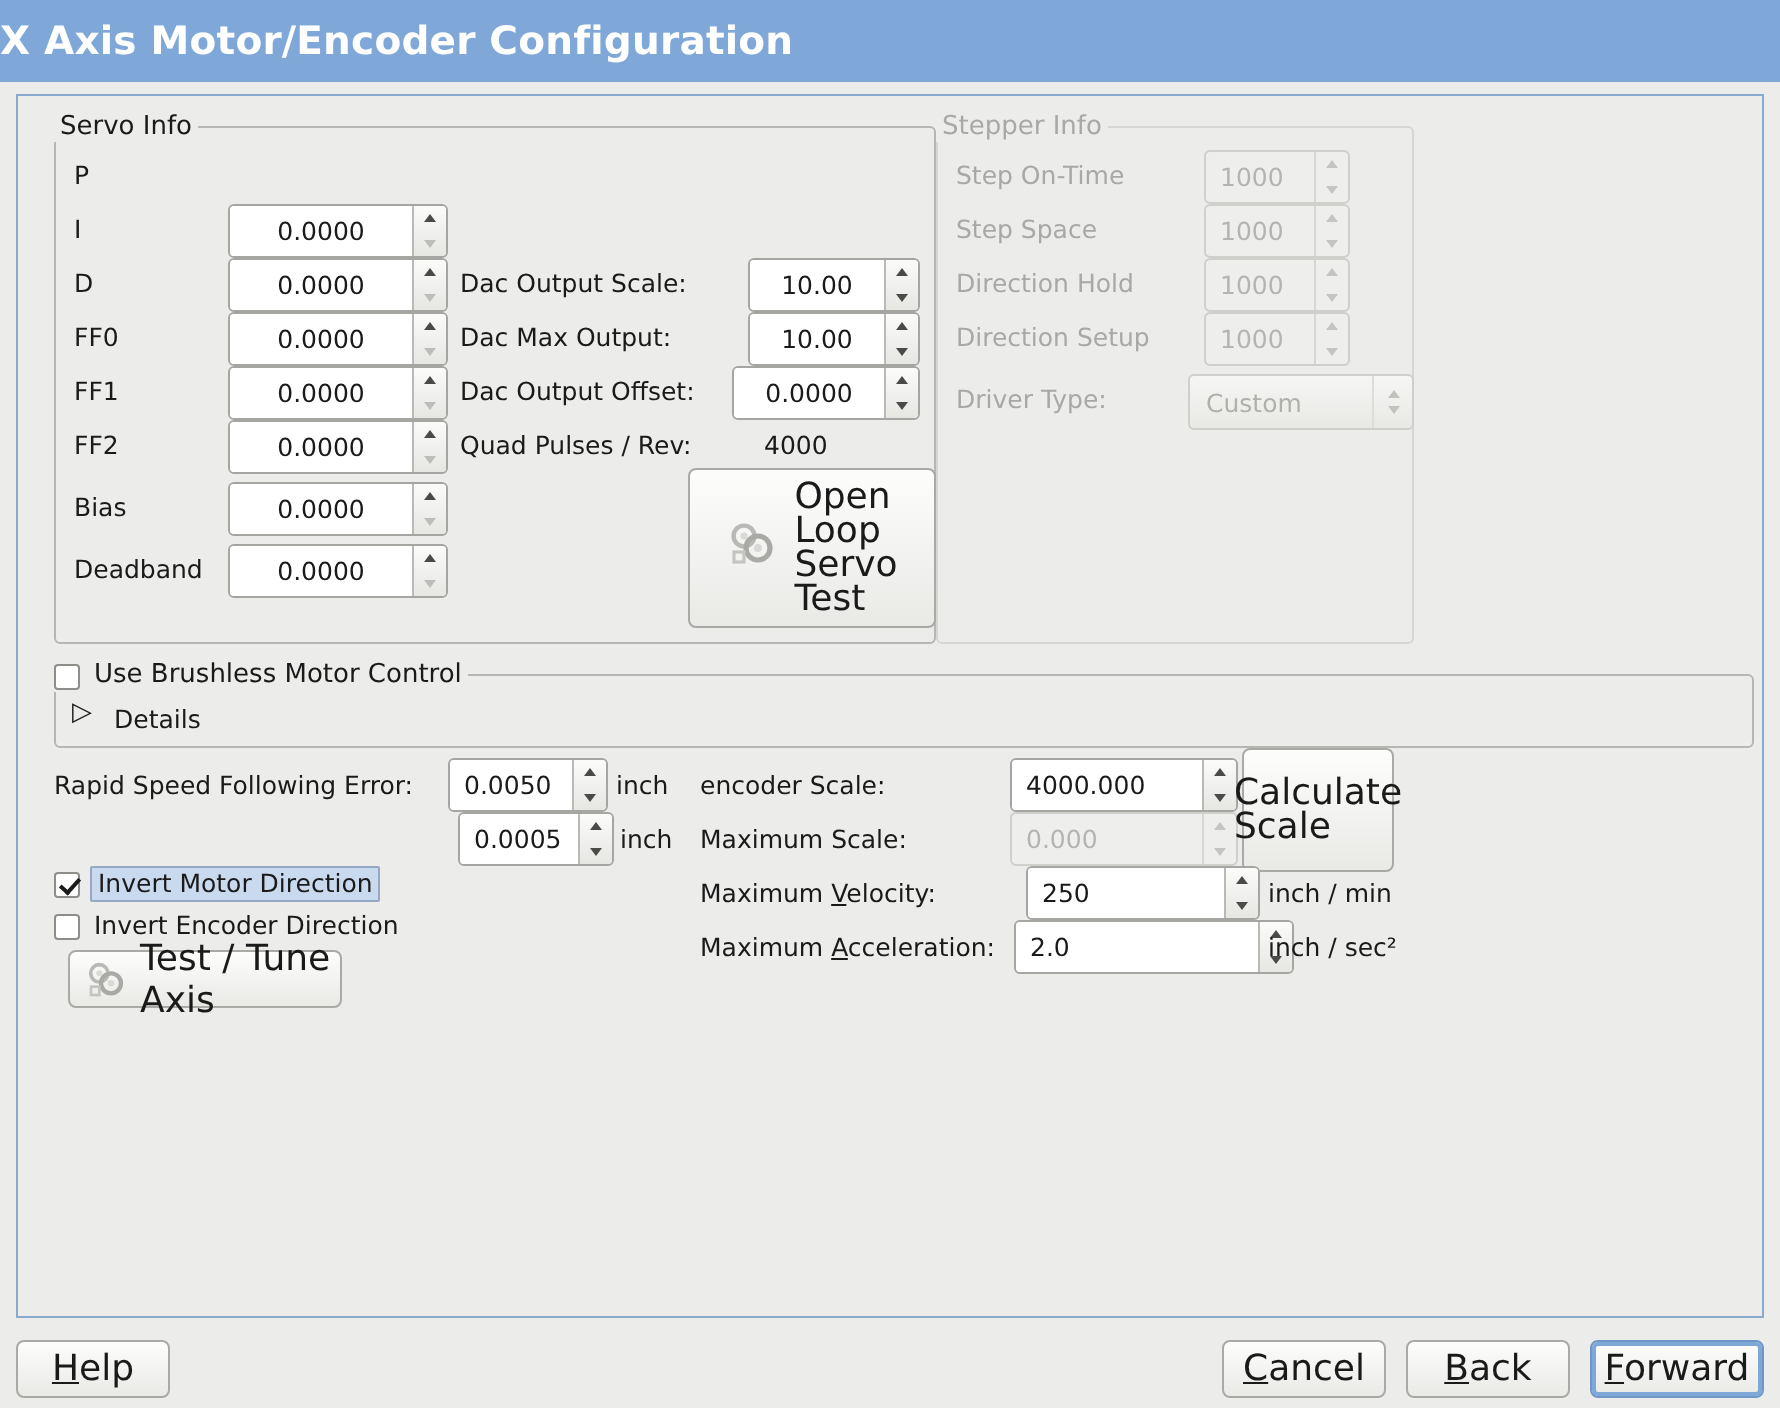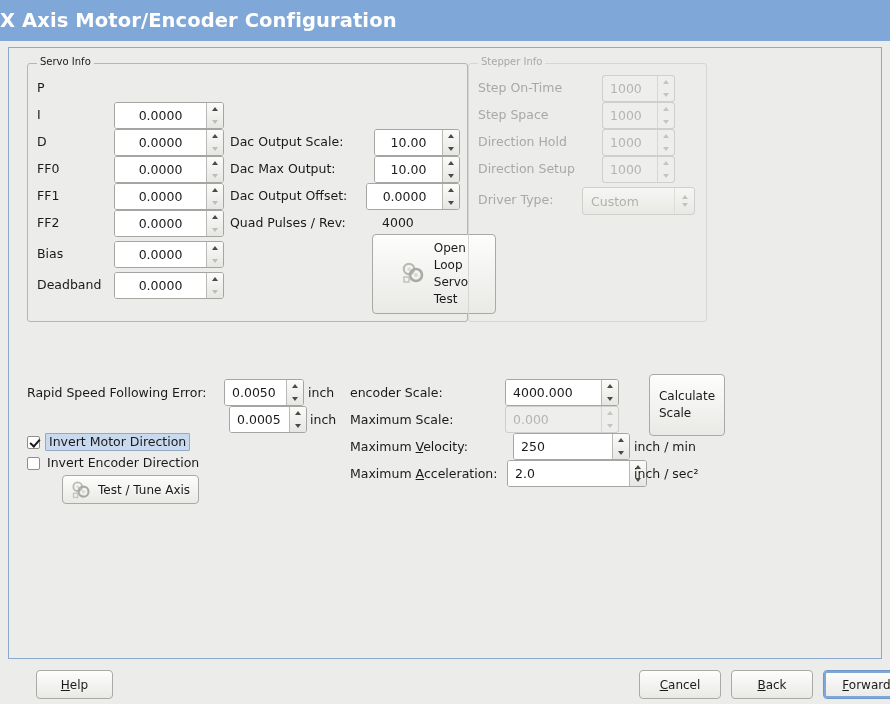--- a/index.html
+++ b/index.html
@@ -40,24 +40,24 @@
   
   .groupbox { position: absolute; }
   .groupbox > .gb-frame {
     position: absolute;
     left: 0; top: 7px; right: 0; bottom: 0;
     border: 1px solid #b6b6b2;
     border-radius: 3px;
   }
   .groupbox > .gb-title {
     position: absolute;
-    left: 10px; top: 0;
+    left: 0; top: 0;
     padding: 0 3px;
     background: #ececeb;
-    font-size: 10px;
+    font-size: 13px;
     z-index: 2;
     white-space: nowrap;
   }
   .gb-title.disabled { color: #a8a8a5; }
 
   
   .lbl { position: absolute; white-space: nowrap; line-height: 16px; }
   .lbl.dim { color: #a8a8a5; }
   .mn { text-decoration: underline; }
 
@@ -124,20 +124,21 @@
 
   
   .combo {
     position: absolute;
     display: flex;
     height: 28px;
     border: 1px solid #cfcfcb;
     border-radius: 3px;
     background: linear-gradient(#f6f6f4, #e8e8e5);
     align-items: stretch;
+    margin-left: 12px;
   }
   .combo > .cb-val {
     flex: 1 1 auto;
     display: flex; align-items: center;
     padding: 0 8px;
     color: #b0b0ac;
     overflow: hidden; white-space: nowrap;
   }
   .combo > .cb-arrow {
     flex: 0 0 20px;
@@ -154,23 +155,22 @@
   
   .btn {
     position: absolute;
     background: linear-gradient(#fdfdfc, #e9e9e6);
     border: 1px solid #a9a9a5;
     border-radius: 4px;
     display: flex;
     align-items: center;
     justify-content: center;
     cursor: default;
-    font-size: 12px;
+    font-size: 18px;
     color: #1a1a1a;
-    margin-left: 28px;
   }
   .btn.focus { box-shadow: 0 0 0 2px #7fa8d8 inset; border-color: #6f97c7; }
   .btn .btn-lines { text-align: left; line-height: 17px; }
 
   
   .cbx { position: absolute; display: flex; align-items: center; }
   .cbx .box {
     width: 13px; height: 13px;
     border: 1px solid #8d8d89;
     background: #ffffff;
@@ -375,20 +375,33 @@
           <div class="sp-dn"></div>
         </div>
     </div>
 
     <div class="combo" style="left:114px; top:131px; width:113px;">
       <div class="cb-val">Custom</div>
       <div class="cb-arrow"></div>
     </div>
   </div>
 
+  <div class="groupbox" style="left:18px; top:282px; width:850px; height:44px;">
+    <div class="gb-frame"></div>
+    <div class="gb-title" style="padding-left:0;">
+      <span class="cbx" style="position:relative; left:0; top:0;">
+        <span class="box"></span>
+        <span class="cbx-label bold">Use Brushless Motor Control</span>
+      </span>
+    </div>
+    <div class="expander" style="left:10px; top:22px;">
+      <span class="tri-wrap"></span>
+      <span class="exp-label">Details</span>
+    </div>
+  </div>
 
   <div class="lbl" style="left:18px; top:337px;">Rapid Speed Following Error:</div>
   <div class="spin l" style="left:215px; top:331px; width:80px;">
     <div class="sp-val">0.0050</div>
     <div class="sp-btns">
         <div class="sp-up"></div>
         <div class="sp-dn"></div>
       </div>
   </div>
   <div class="lbl" style="left:299px; top:337px;">inch</div>

